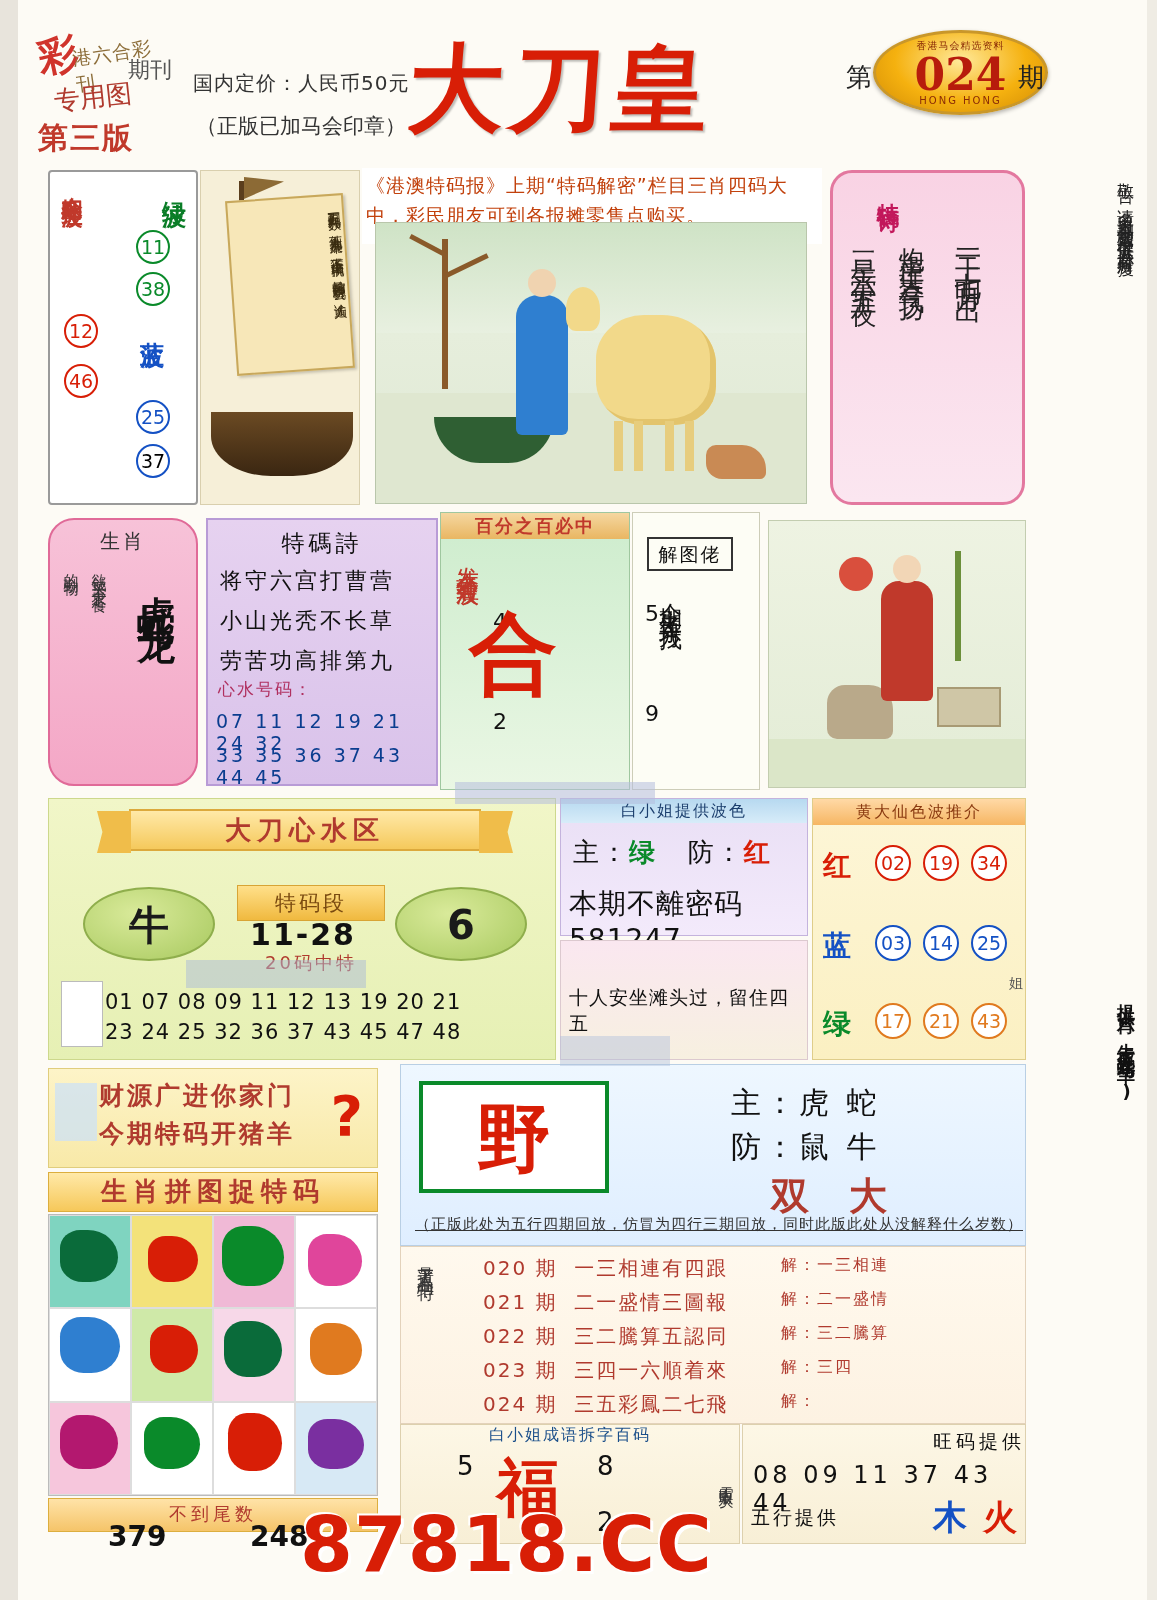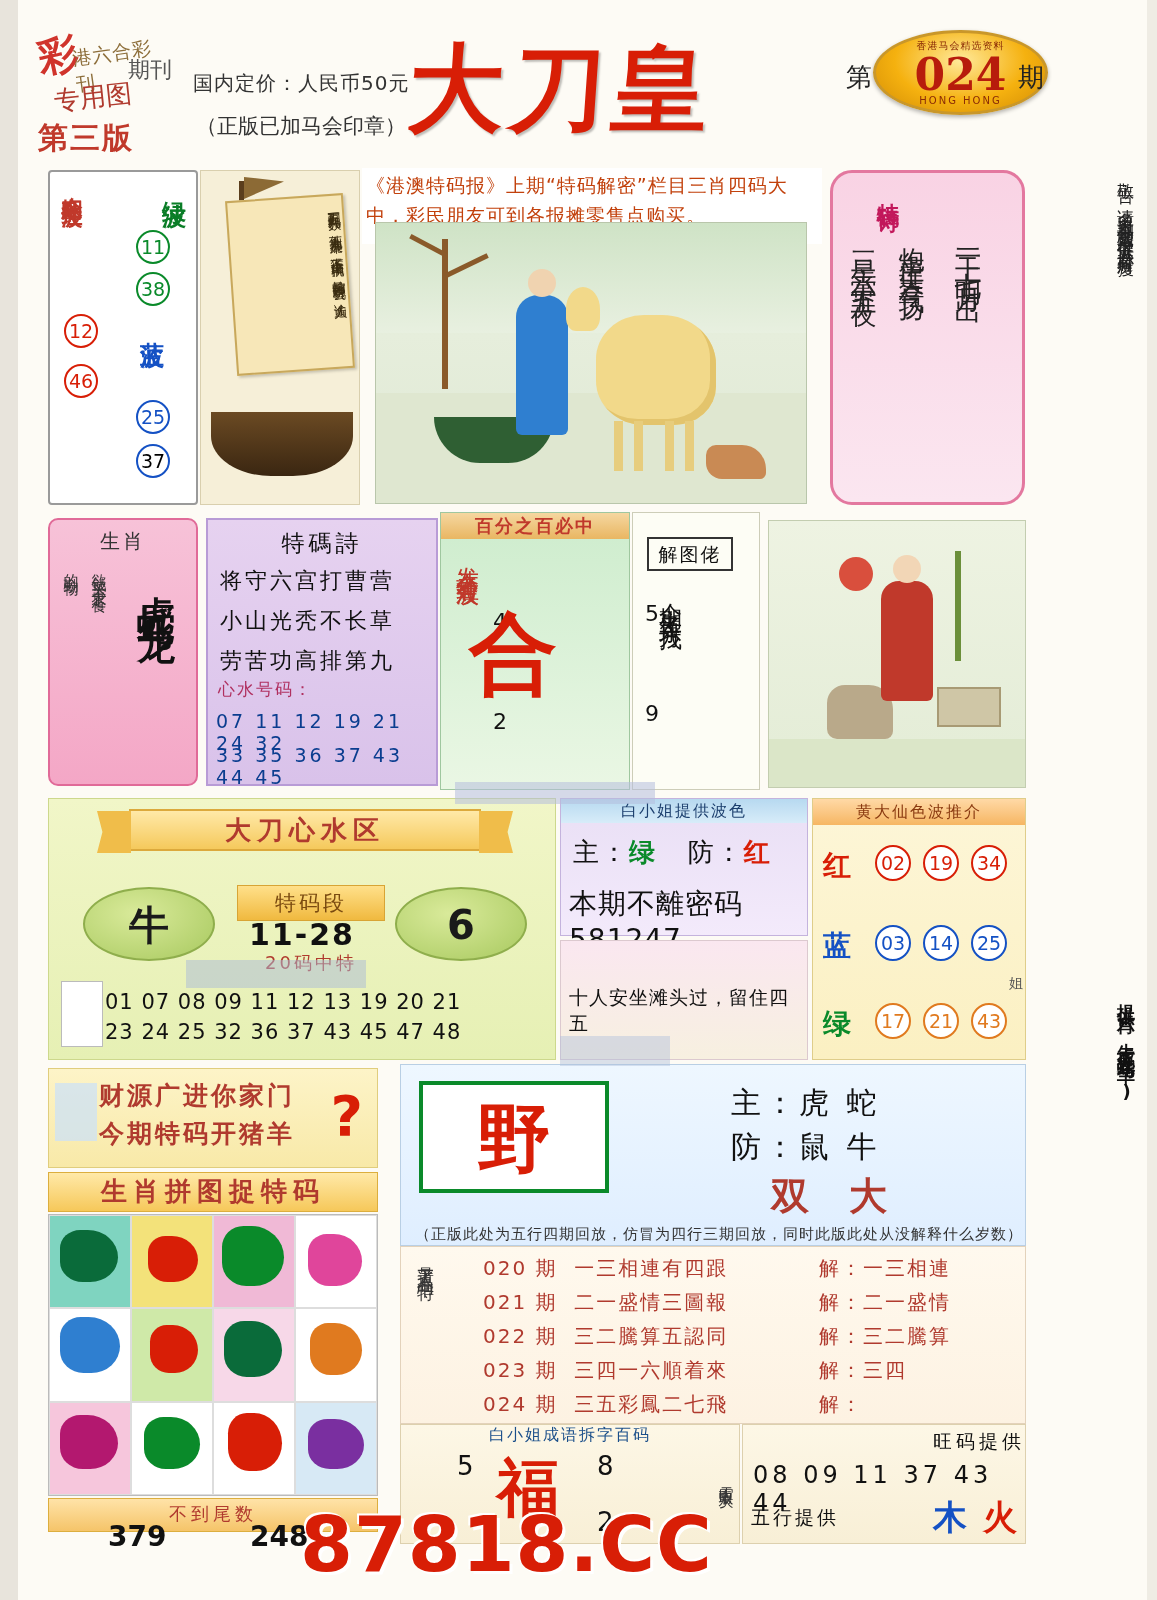--- a/index.html
+++ b/index.html
@@ -162,21 +162,21 @@
     font-size:26px; color:#222; letter-spacing:8px; line-height:34px;
   }
   .rose-col-c {
     position:absolute; left:14px; top:58px; writing-mode:vertical-rl; text-orientation:upright;
     font-size:26px; color:#222; letter-spacing:8px; line-height:34px;
   }
 
   
   .zodiac-box {
     left:48px; top:518px; width:150px; height:268px;
-    background:linear-gradient(#f7c2d8,#f4a7c6); border:2px solid #e06a98; border-radius:10px;
+    background:linear-gradient(#f7c2d8,#f4a7c6); border:2px solid #e06a98; border-radius:26px;
   }
   .zodiac-title{position:absolute;left:0;right:0;top:8px;text-align:center;font-size:20px;color:#333;letter-spacing:3px;}
   .zodiac-left{position:absolute;left:10px;top:42px;writing-mode:vertical-rl;text-orientation:upright;font-size:15px;color:#333;letter-spacing:4px;line-height:22px;}
   .zodiac-right{position:absolute;left:38px;top:42px;writing-mode:vertical-rl;text-orientation:upright;font-size:15px;color:#333;letter-spacing:4px;line-height:22px;}
   .zodiac-main{position:absolute;left:80px;top:46px;writing-mode:vertical-rl;text-orientation:upright;font-size:38px;color:#111;font-weight:bold;letter-spacing:10px;}
 
   .poem-box {
     left:206px; top:518px; width:232px; height:268px;
     background:linear-gradient(#e6d2f0,#d9c2ea); border:2px solid #b89bd6;
   }
@@ -228,21 +228,21 @@
     position:absolute; width:132px; height:74px; border-radius:50%;
     background:radial-gradient(ellipse at 40% 35%,#d9ea9a,#a8c95f);
     border:2px solid #8fae4c; text-align:center; line-height:72px;
     font-size:40px; color:#1a1a1a; font-weight:bold;
   }
   .tema-banner{
     position:absolute; left:188px; top:86px; width:148px; height:36px;
     background:linear-gradient(#ffe08a,#f0b93f); border:1px solid #d8a435;
     text-align:center; line-height:34px; font-size:21px; color:#7a4a10; letter-spacing:3px;
   }
-  .range{position:absolute;left:200px;top:118px;width:140px;text-align:left;font-size:30px;color:#111;font-weight:bold;letter-spacing:2px;}
+  .range{position:absolute;left:184px;top:118px;width:140px;text-align:center;font-size:30px;color:#111;font-weight:bold;letter-spacing:2px;}
   .numgrid{
     position:absolute; left:56px; top:188px; width:440px;
     font-size:21px; color:#111; line-height:30px; letter-spacing:1px;
   }
   .numgrid-tab{position:absolute;left:12px;top:182px;width:42px;height:66px;background:#fff;border:1px solid #bbb;}
 
   .bose-box{
     left:560px; top:798px; width:248px; height:138px;
     background:linear-gradient(#e9dff5,#f3eafb); border:1px solid #c4b3dd;
   }
@@ -303,29 +303,29 @@
     background:linear-gradient(#eef7ff,#dfeeff); border:1px solid #b9cfe4;
   }
   .ye-frame{
     position:absolute; left:18px; top:16px; width:190px; height:112px;
     border:4px solid #0a8a2a; background:#fff;
   }
   .ye-char{position:absolute;left:0;right:0;top:8px;text-align:center;font-size:74px;line-height:90px;color:#d81e06;font-family:"DejaVu Serif",serif;font-weight:bold;}
   .zhu-row{position:absolute;left:330px;top:18px;font-size:30px;color:#111;letter-spacing:4px;}
   .fang-row{position:absolute;left:330px;top:62px;font-size:30px;color:#111;letter-spacing:4px;}
   .shuangda{position:absolute;left:370px;top:106px;font-size:38px;color:#b03a2e;font-weight:bold;letter-spacing:40px;}
-  .note-line{position:absolute;left:14px;top:160px;font-size:15px;color:#333;letter-spacing:1px;}
+  .note-line{position:absolute;left:14px;top:150px;font-size:15px;color:#333;letter-spacing:1px;text-decoration:underline;}
 
   .hist-box{
     left:400px; top:1246px; width:626px; height:178px;
     background:linear-gradient(#fff9ee,#fdf2e2); border:1px solid #e3d2bb;
   }
   .hist-vert{position:absolute;left:14px;top:6px;writing-mode:vertical-rl;text-orientation:upright;font-size:17px;color:#333;letter-spacing:3px;line-height:22px;}
   .hist-row{position:absolute;left:82px;font-size:20px;color:#b03a2e;letter-spacing:2px;}
-  .hist-ans{position:absolute;left:380px;font-size:20px;color:#b03a2e;letter-spacing:2px;margin-left:38px;}
+  .hist-ans{position:absolute;left:380px;font-size:16px;color:#b03a2e;letter-spacing:2px;}
 
   .fu-box{
     left:400px; top:1424px; width:340px; height:120px;
     background:linear-gradient(#fdf7e6,#f8efd6); border:1px solid #ddd0ae;
   }
   .fu-top{position:absolute;left:0;right:0;top:0;height:22px;text-align:center;font-size:16px;color:#1b4f8a;letter-spacing:2px;}
   .fu-char{position:absolute;left:96px;top:28px;font-size:62px;color:#d81e06;font-family:"DejaVu Serif",serif;font-weight:bold;line-height:70px;}
   .fu-n{position:absolute;font-size:26px;color:#111;}
   .fu-note{position:absolute;right:4px;top:50px;writing-mode:vertical-rl;text-orientation:upright;font-size:15px;color:#333;letter-spacing:2px;}
 

